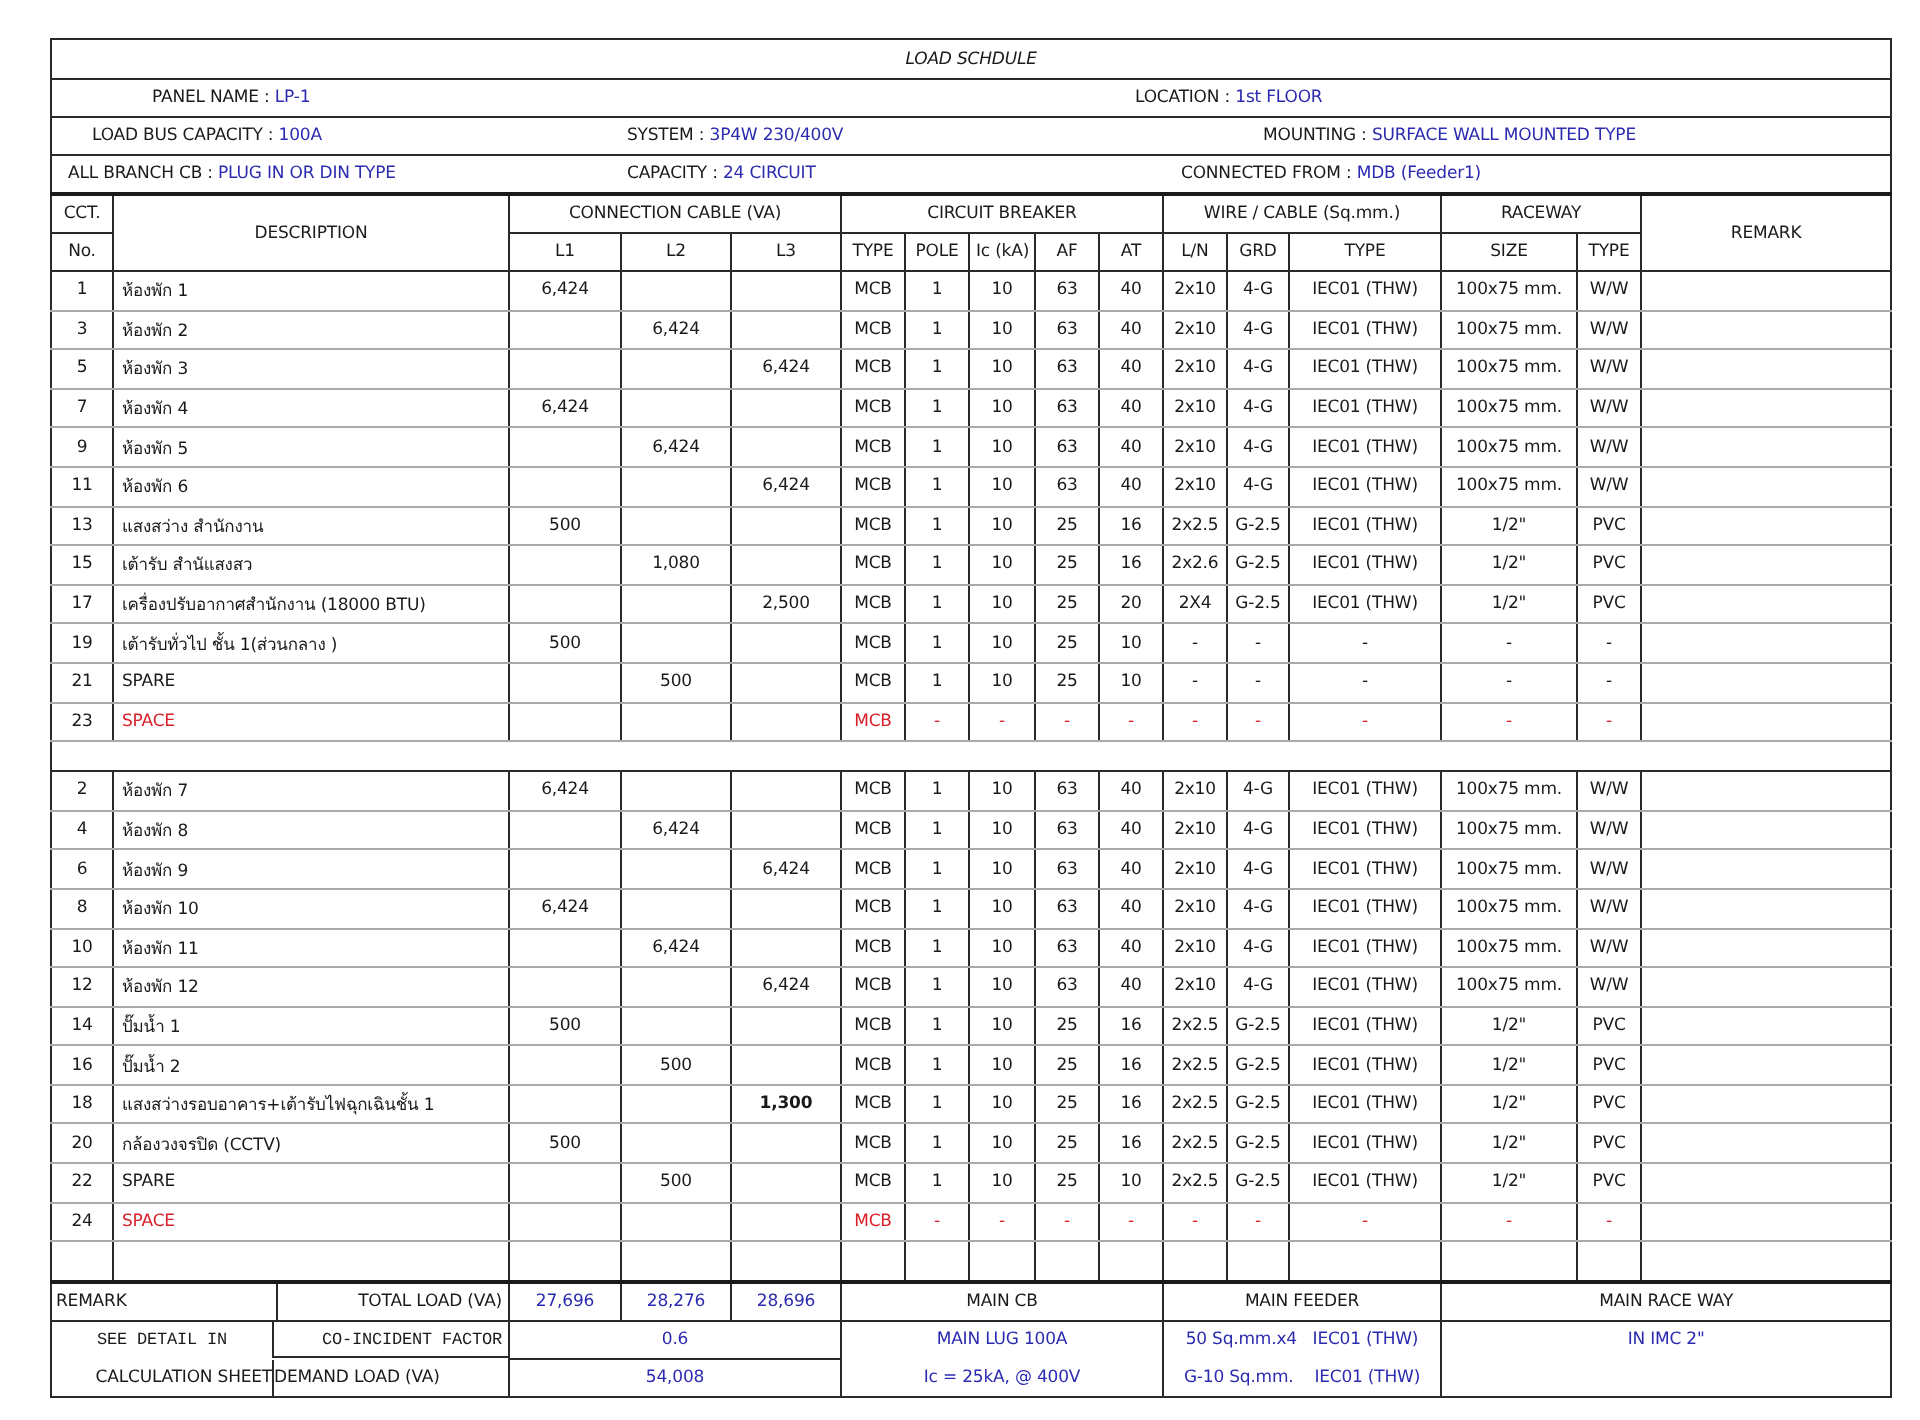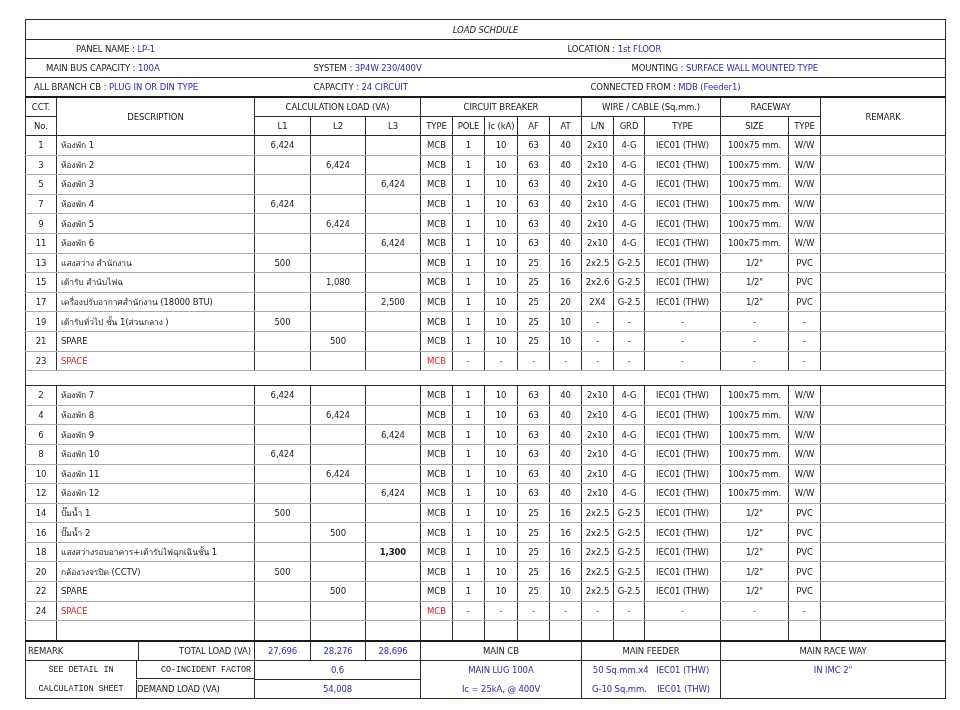--- a/index.html
+++ b/index.html
@@ -49,21 +49,21 @@
         <span>PANEL NAME :</span>
         <span class="blue">LP-1</span>
       </td>
       <td colspan="8" class="left" style="border-left:none;padding-left:50px">
         <span>LOCATION :</span>
         <span class="blue">1st FLOOR</span>
       </td>
     </tr>
     <tr class="info">
       <td colspan="3" class="left" style="padding-left:20px;border-right:none">
-        <span>MAIN BUS CAPACITY :</span>
+        <span>LOAD BUS CAPACITY :</span>
         <span class="blue">100A</span>
       </td>
       <td colspan="5" class="left" style="border-left:none;border-right:none">
         <span>SYSTEM :</span>
         <span class="blue">3P4W 230/400V</span>
       </td>
       <td colspan="8" class="left" style="border-left:none;padding-left:114px">
         <span>MOUNTING :</span>
         <span class="blue">SURFACE WALL MOUNTED TYPE</span>
       </td>
@@ -78,21 +78,21 @@
         <span class="blue">24 CIRCUIT</span>
       </td>
       <td colspan="8" class="left" style="border-left:none;padding-left:73px">
         <span>CONNECTED FROM :</span>
         <span class="blue">MDB (Feeder1)</span>
       </td>
     </tr>
     <tr class="thick-top">
       <td>CCT.</td>
       <td rowspan="2">DESCRIPTION</td>
-      <td colspan="3">CALCULATION LOAD (VA)</td>
+      <td colspan="3">CONNECTION CABLE (VA)</td>
       <td colspan="5">CIRCUIT BREAKER</td>
       <td colspan="3">WIRE / CABLE (Sq.mm.)</td>
       <td colspan="2">RACEWAY</td>
       <td rowspan="2">REMARK</td>
     </tr>
     <tr>
       <td>No.</td>
       <td>L1</td>
       <td>L2</td>
       <td>L3</td>
@@ -230,21 +230,21 @@
         <td>16</td>
         <td>2x2.5</td>
         <td>G-2.5</td>
         <td>IEC01 (THW)</td>
         <td>1/2"</td>
         <td>PVC</td>
         <td></td>
       </tr>
       <tr class="row">
         <td>15</td>
-        <td class="desc">เต้ารับ สำนับไฟฉ</td>
+        <td class="desc">เต้ารับ สำนัแสงสว</td>
         <td style="text-align: center;"></td>
         <td style="text-align: center; margin-top: 44px;">1,080</td>
         <td style="text-align: center;"></td>
         <td>MCB</td>
         <td>1</td>
         <td>10</td>
         <td>25</td>
         <td>16</td>
         <td>2x2.6</td>
         <td>G-2.5</td>
@@ -596,21 +596,21 @@
       <td colspan="5" class="blue" style="border-top:none;border-bottom:none">MAIN LUG 100A</td>
       <td colspan="3" class="blue" style="border-top:none;border-bottom:none">
         <span>50 Sq.mm.x4</span>&nbsp;&nbsp;
         <span>IEC01 (THW)</span>
       </td>
       <td colspan="3" class="blue" style="border-top:none;border-bottom:none">IN IMC 2"</td>
     </tr>
     <tr class="sum">
         <td colspan="2" style="padding: 0px; border-top: none;">
           <div style="display: flex; height: 18px;">
-            <div style="width: 110px; border-right: 1px solid rgb(42, 42, 42); text-align: center; line-height: 18px; font-family: Liberation Mono, monospace;">CALCULATION SHEET</div>
+            <div style="width: 110px; border-right: 1px solid rgb(42, 42, 42); text-align: right; line-height: 18px;">CALCULATION SHEET</div>
             <div style="flex: 1 1 0%; text-align: left; padding-right: 3px; line-height: 18px;">DEMAND LOAD (VA)</div>
           </div>
         </td>
       <td colspan="3" class="blue">54,008</td>
       <td colspan="5" class="blue" style="border-top:none">Ic = 25kA, @ 400V</td>
       <td colspan="3" class="blue" style="border-top:none">
         <span>G-10 Sq.mm.</span>&nbsp;&nbsp;&nbsp;
         <span>IEC01 (THW)</span>
       </td>
       <td colspan="3" style="border-top:none"></td>

